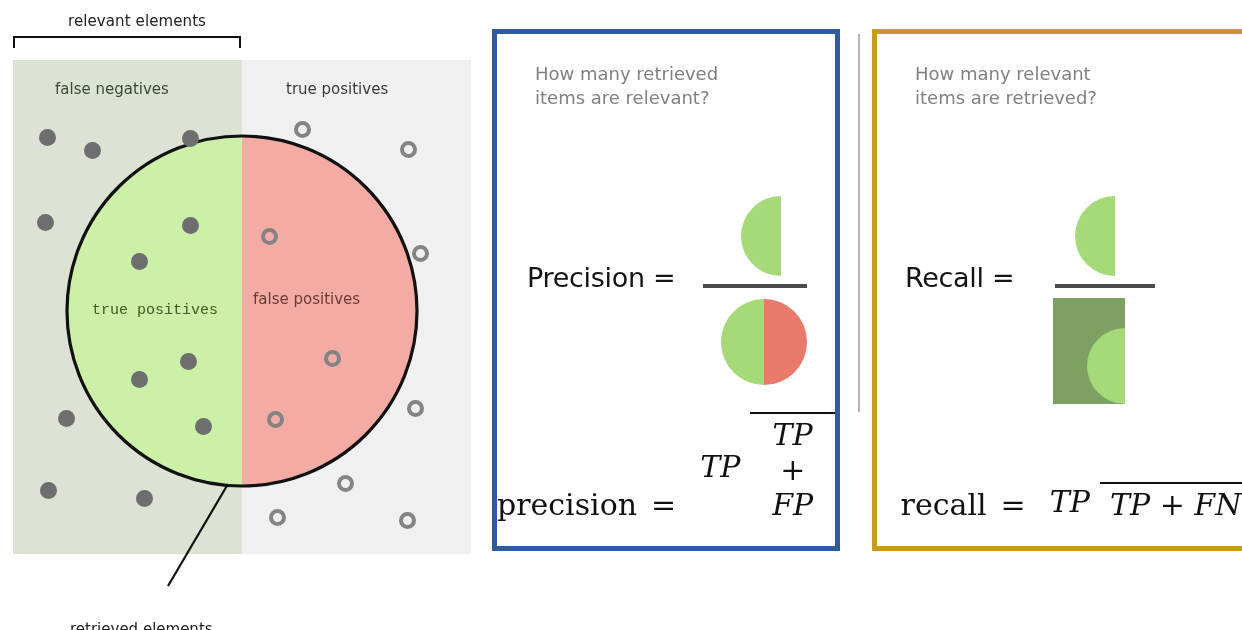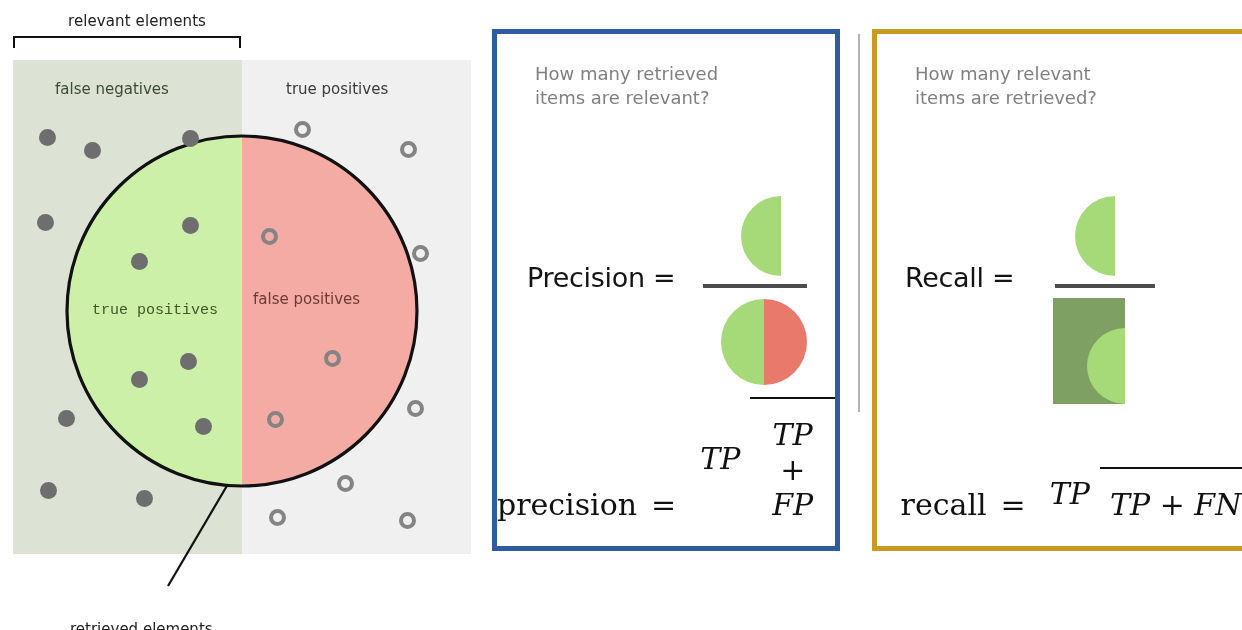--- a/index.html
+++ b/index.html
@@ -168,21 +168,21 @@
   .formula-eq   { font-size: 30px; }
   .frac {
     display: inline-flex;
     flex-direction: row;
     align-items: center;
     font-size: 30px;
     font-style: italic;
   }
   .frac-num { padding: 0 10px 2px 10px; }
   .frac-den {
-    padding: 18px 10px 0 10px;
+    padding: 3px 10px 0 10px;
     border-top: 2px solid #111111;
   }
 </style>
 </head>
 <body>
 
 <div id="venn-panel">
 
   <div class="bracket-label">relevant elements</div>
   <div class="bracket"></div>

